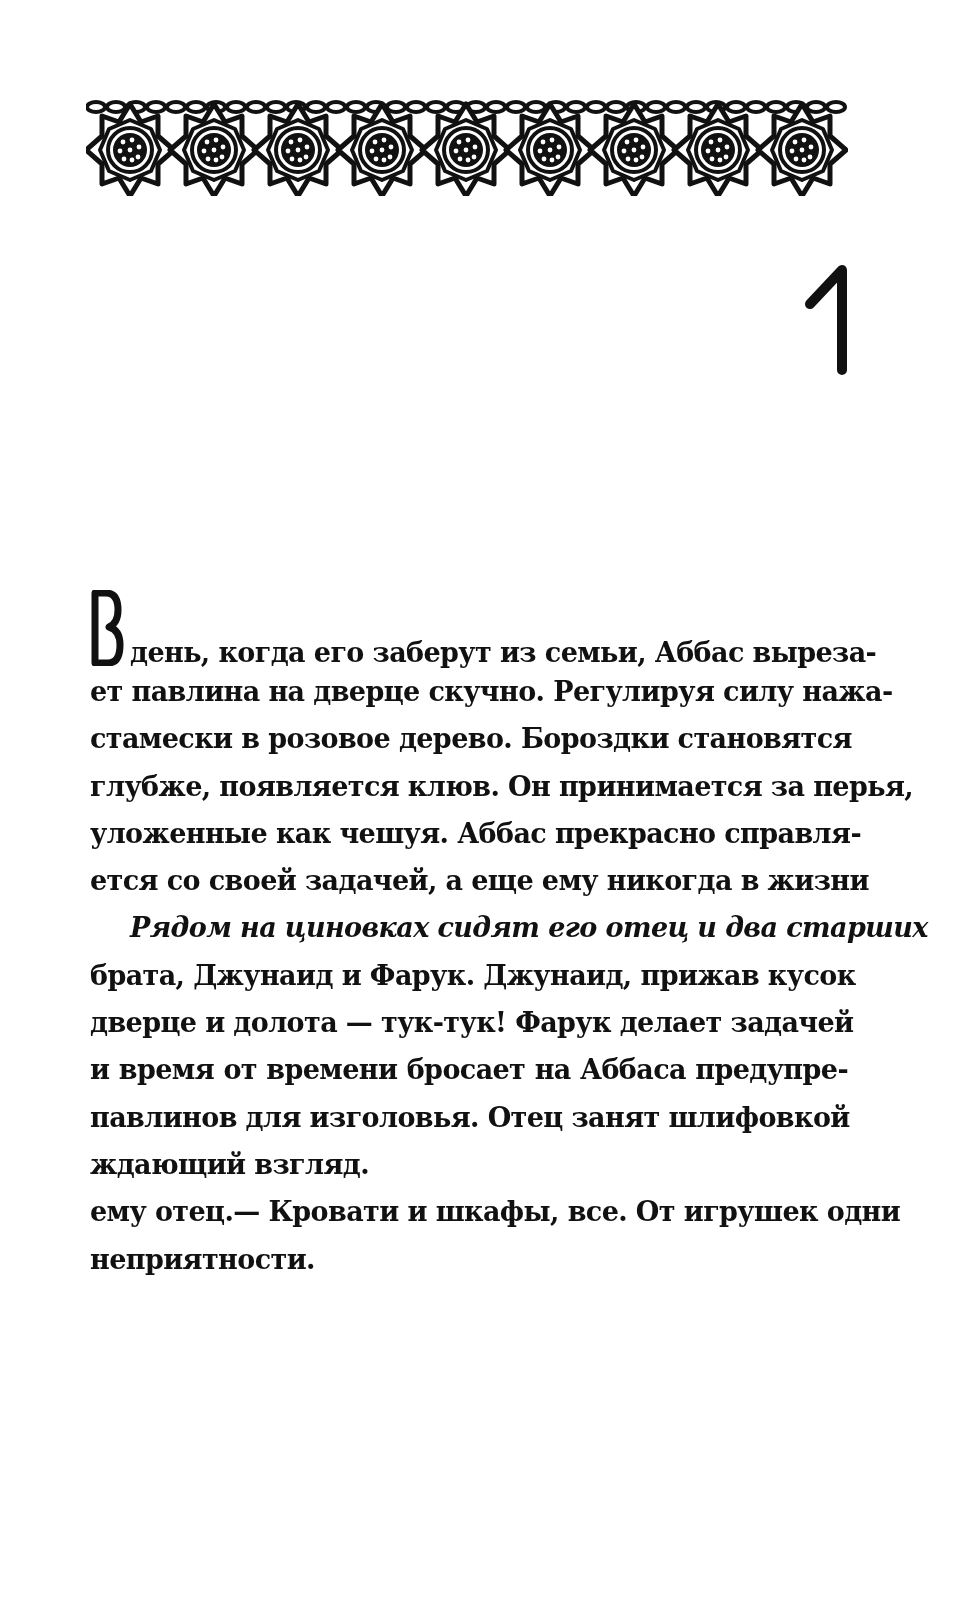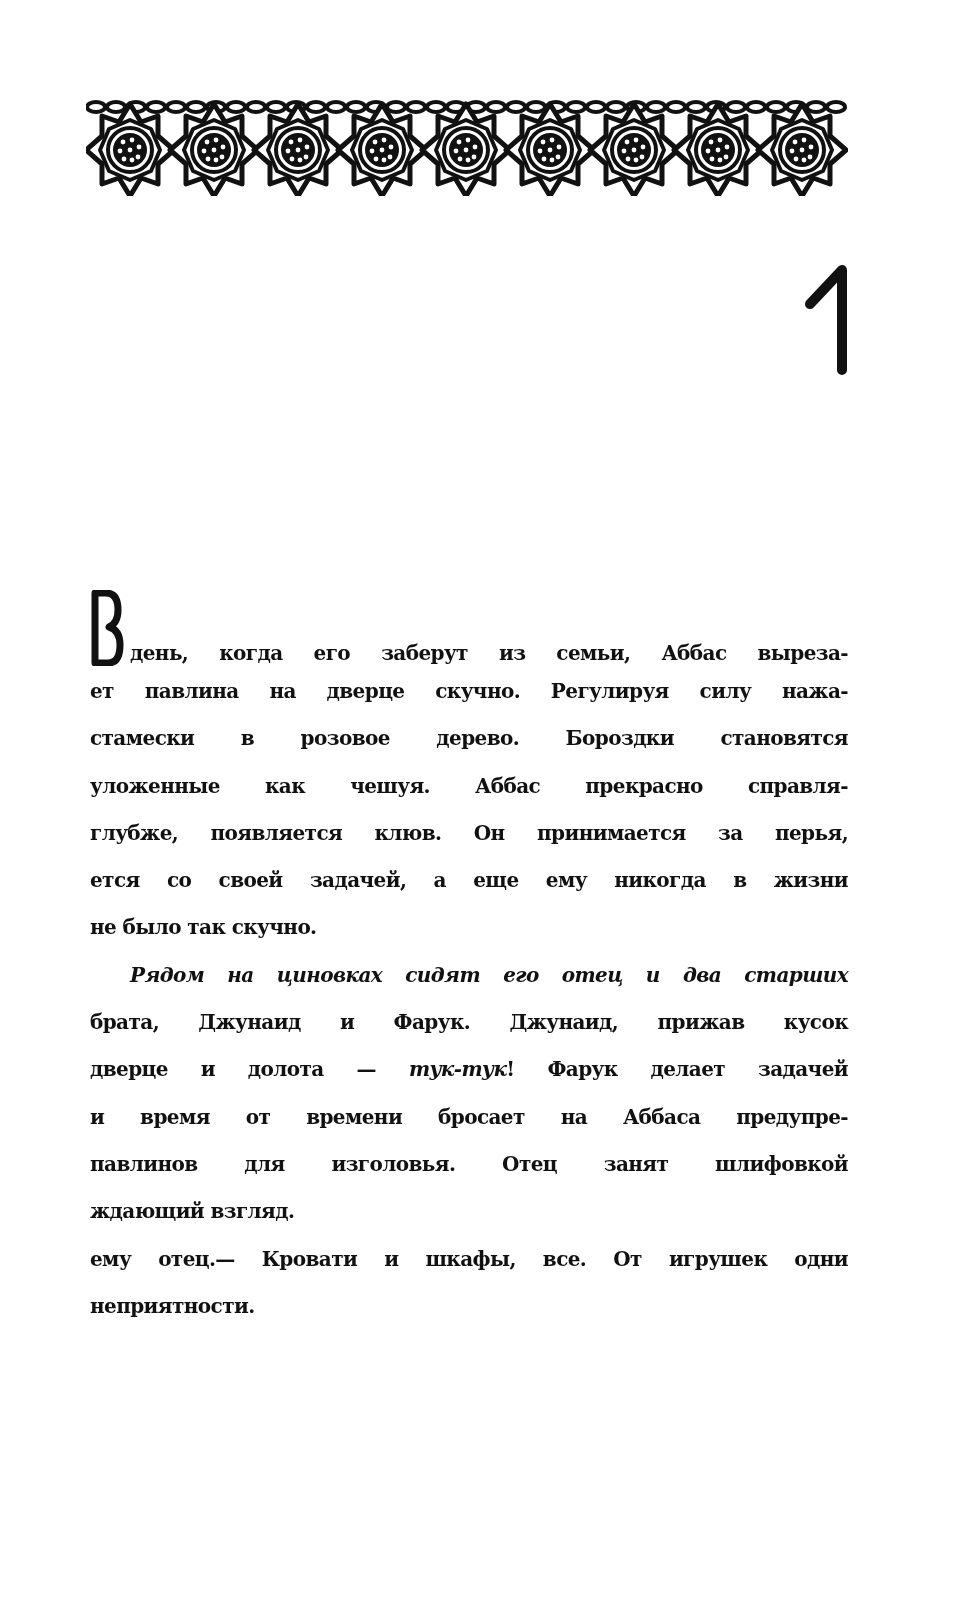--- a/index.html
+++ b/index.html
@@ -31,21 +31,21 @@
       height: 120px;
     }
     .text-block {
       position: absolute;
       left: 90px;
       top: 588px;
       width: 758px;
     }
     .line {
       height: 47.3px;
-      font-size: 20px;
+      font-size: 27px;
       line-height: 47.3px;
       white-space: nowrap;
       letter-spacing: -0.6px;
       font-weight: bold;
       text-align: justify;
       text-align-last: justify;
     }
     .line.last { text-align-last: left; }
     .line.indent { padding-left: 40px; font-style: italic; }
     .line.first {
@@ -54,21 +54,21 @@
       padding-left: 40px;
       position: relative;
     }
     .dropcap {
       position: absolute;
       left: 0;
       top: 2px;
       width: 34px;
       height: 76px;
     }
-    .italic { font-style: italic; font-weight: bold; margin-top: 12px; }
+    .italic { font-weight: bold; margin-top: 12px; }
   </style>
 </head>
 <body>
 
 <div class="ornament">
   <svg width="762" height="100" viewBox="0 0 762 100">
     <defs>
       <g id="ros">
 
         <polygon points="0,-46 11,-28 28,-34 28,-14 44,0 28,14 28,34 11,28 0,46 -11,28 -28,34 -28,14 -44,0 -28,-14 -28,-34 -11,-28" fill="#fff" stroke="#111" stroke-width="5" stroke-linejoin="round"></polygon>
@@ -164,24 +164,23 @@
       <span class="dropcap">
         <svg width="34" height="76" viewBox="0 0 34 76">
           <path d="M5 3 L5 73 L18 73 Q30 73 30 55 Q30 40 19 37 Q28 33 28 20 Q28 3 16 3 Z" fill="none" stroke="#111" stroke-width="7" stroke-linejoin="round"></path>
         </svg>
         
       </span>
       <span>день, когда его заберут из семьи, Аббас выреза-</span>
     </div>
     <div class="line">ет павлина на дверце скучно. Регулируя силу нажа-</div>
     <div class="line">стамески в розовое дерево. Бороздки становятся</div>
+    <div class="line">глубже, появляется клюв. Он принимается за перья,</div>
     <div class="line">уложенные как чешуя. Аббас прекрасно справля-</div>
-    <div class="line">глубже, появляется клюв. Он принимается за перья,</div>
     <div class="line">ется со своей задачей, а еще ему никогда в жизни</div>
-    <div class="line last">не было так скучно.</div>
   </div>
 
   <div class="paragraph">
     <div class="line indent">Рядом на циновках сидят его отец и два старших</div>
     <div class="line">брата, Джунаид и Фарук. Джунаид, прижав кусок</div>
     <div class="line">
       <span>дверце и долота — </span><span class="italic">тук-тук</span><span>! Фарук делает задачей</span>
     </div>
     <div class="line">и время от времени бросает на Аббаса предупре-</div>
     <div class="line">павлинов для изголовья. Отец занят шлифовкой</div>

